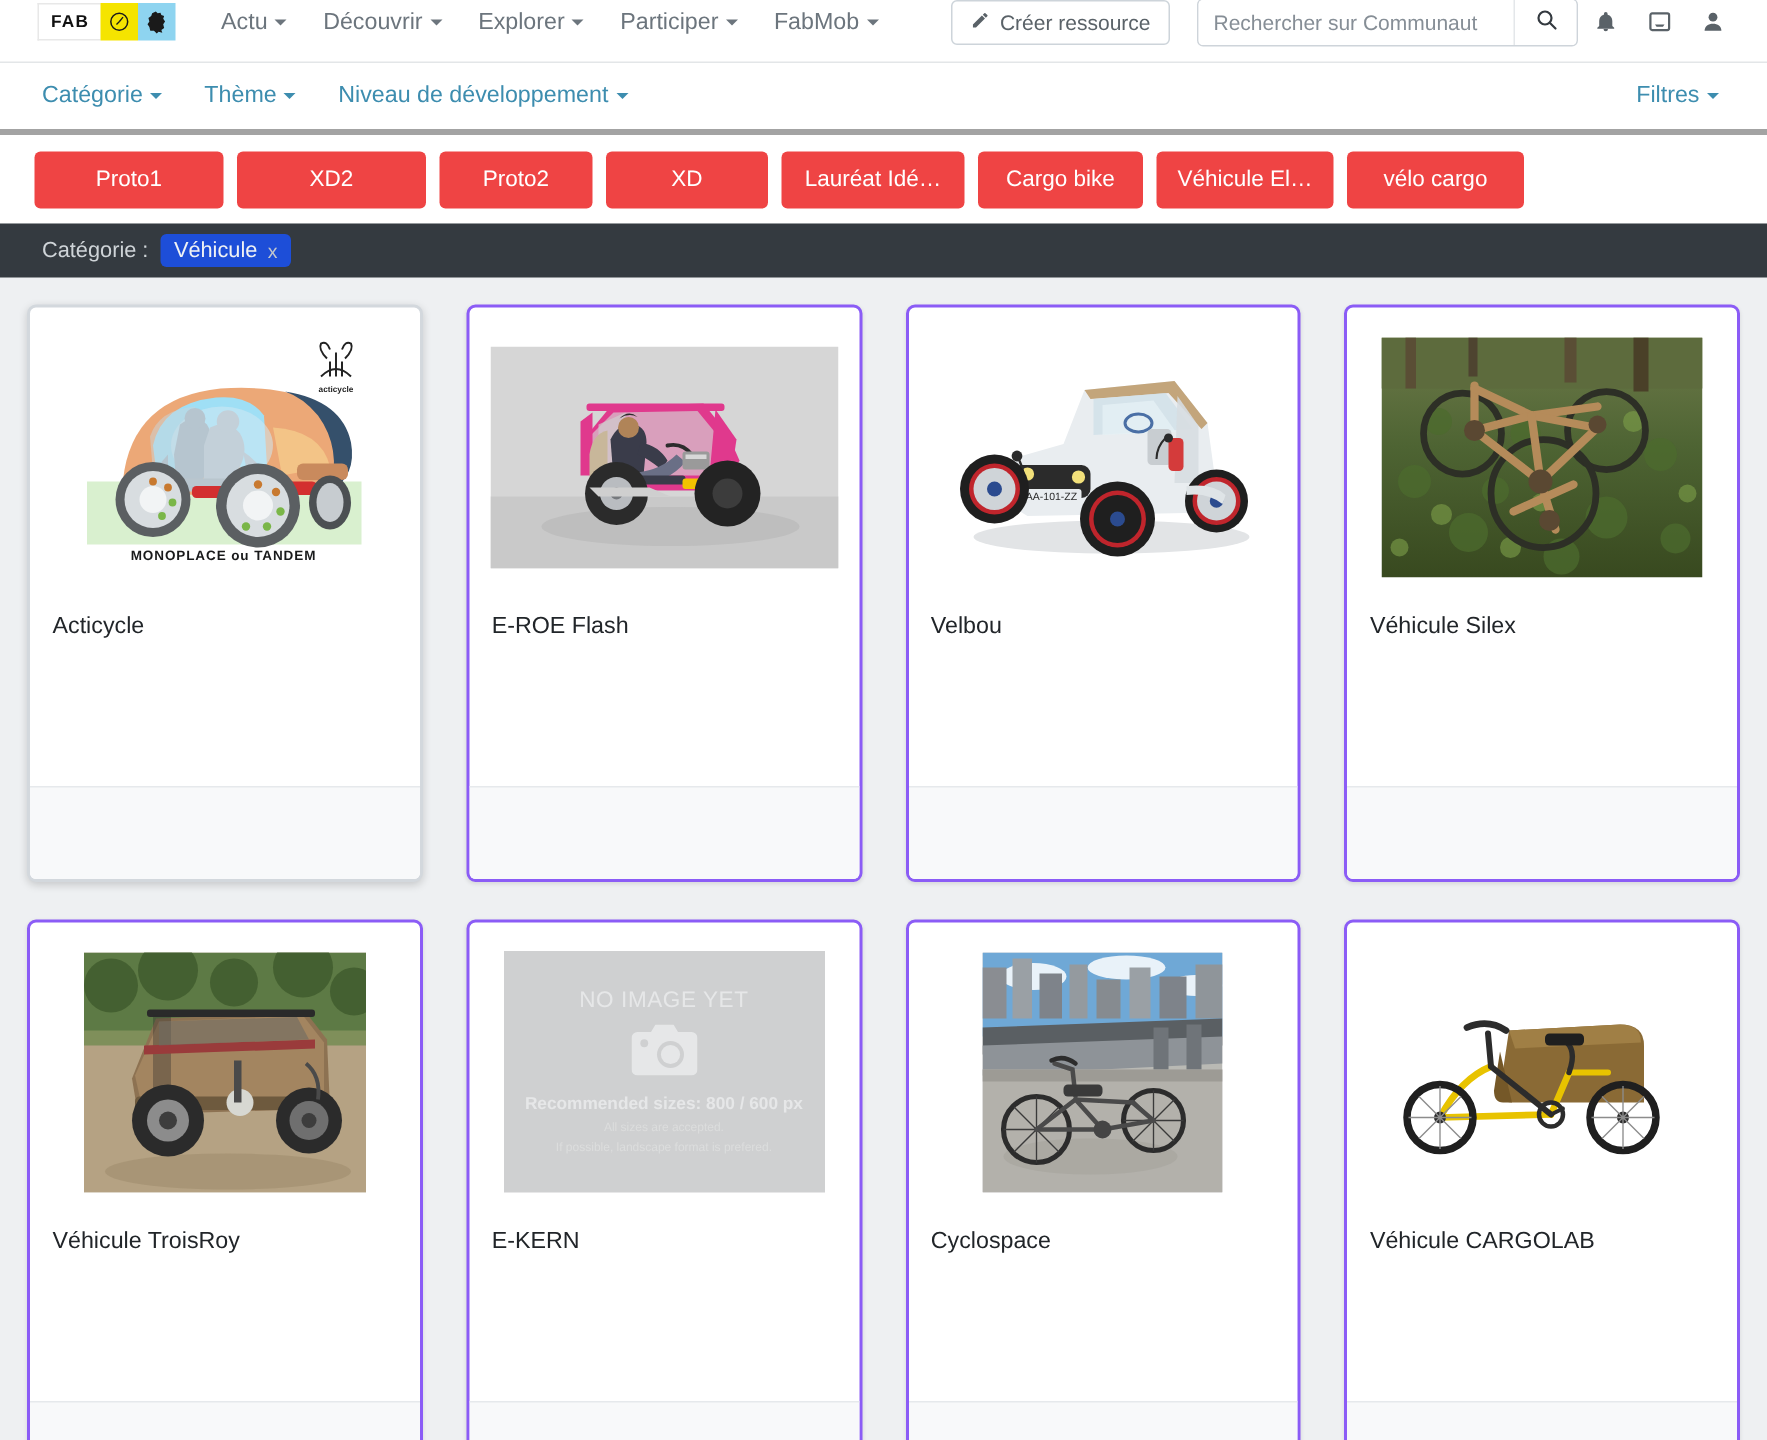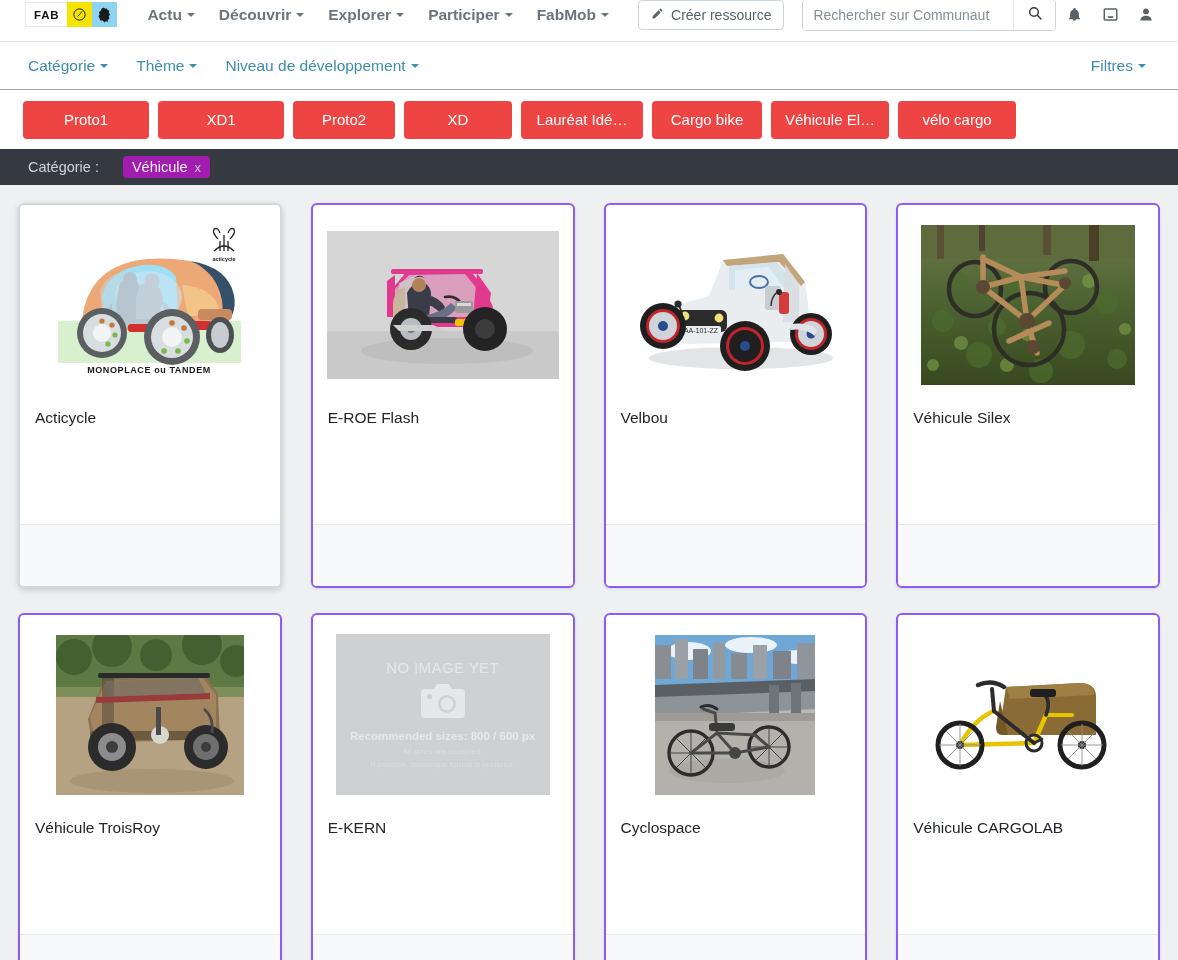--- a/index.html
+++ b/index.html
@@ -48,21 +48,20 @@
     align-items: center;
     justify-content: center;
   }
   .brand-yellow { background: #f5e400; }
   .brand-blue { background: #8ed4f0; }
 
   .nav-links {
     display: flex;
     align-items: flex-start;
     gap: 0px;
-    font-weight: bold;
   }
   .nav-link {
     color: #6c757d;
     font-size: 15.5px;
     padding: 6px 12px;
     text-decoration: none;
     white-space: nowrap;
     cursor: pointer;
     display: inline-flex;
     align-items: center;
@@ -135,21 +134,21 @@
     justify-content: center;
     color: #5a6268;
     cursor: pointer;
   }
   .nav-icon:first-of-type { margin-left: 12px; }
 
   
   .filterbar {
     height: 48px;
     background: #ffffff;
-    border-bottom: 1px solid #a3a3a3;
+    border-bottom: 4px solid #a3a3a3;
     display: flex;
     align-items: center;
     padding: 0 18px 0 14px;
   }
   .filter-link {
     color: #3d8daf;
     font-size: 15.5px;
     padding: 6px 14px;
     cursor: pointer;
     display: inline-flex;
@@ -187,28 +186,28 @@
     flex: 0 0 auto;
   }
 
   
   .cat-bar {
     height: 36px;
     background: #343a40;
     display: flex;
     align-items: center;
     padding: 0 28px;
-    gap: 24px;
+    gap: 8px;
   }
   .cat-label {
     color: #cfd4d8;
     font-size: 14.5px;
   }
   .cat-chip {
-    background: #a21caf;
+    background: #1d4ed8;
     color: #f0f2f4;
     border-radius: 4px;
     font-size: 14.5px;
     padding: 3px 9px;
     display: inline-flex;
     align-items: center;
     gap: 7px;
     cursor: pointer;
   }
   .cat-chip .x { color: #c3c8cc; font-size: 13px; }
@@ -381,21 +380,21 @@
     <i class="caret"></i>
   </span>
   <span class="filter-link filter-spacer">
     <span>Filtres</span>
     <i class="caret"></i>
   </span>
 </div>
 
 <div class="tagbar">
   <button class="tag-btn" style="width:126px">Proto1</button>
-  <button class="tag-btn" style="width:126px">XD1</button>
+  <button class="tag-btn" style="width:126px">XD2</button>
   <button class="tag-btn" style="width:102px">Proto2</button>
   <button class="tag-btn" style="width:108px">XD</button>
   <button class="tag-btn" style="width:122px">Lauréat Idé…</button>
   <button class="tag-btn" style="width:110px">Cargo bike</button>
   <button class="tag-btn" style="width:118px">Véhicule El…</button>
   <button class="tag-btn" style="width:118px">vélo cargo</button>
 </div>
 
 <div class="cat-bar">
   <span class="cat-label">Catégorie :</span>

